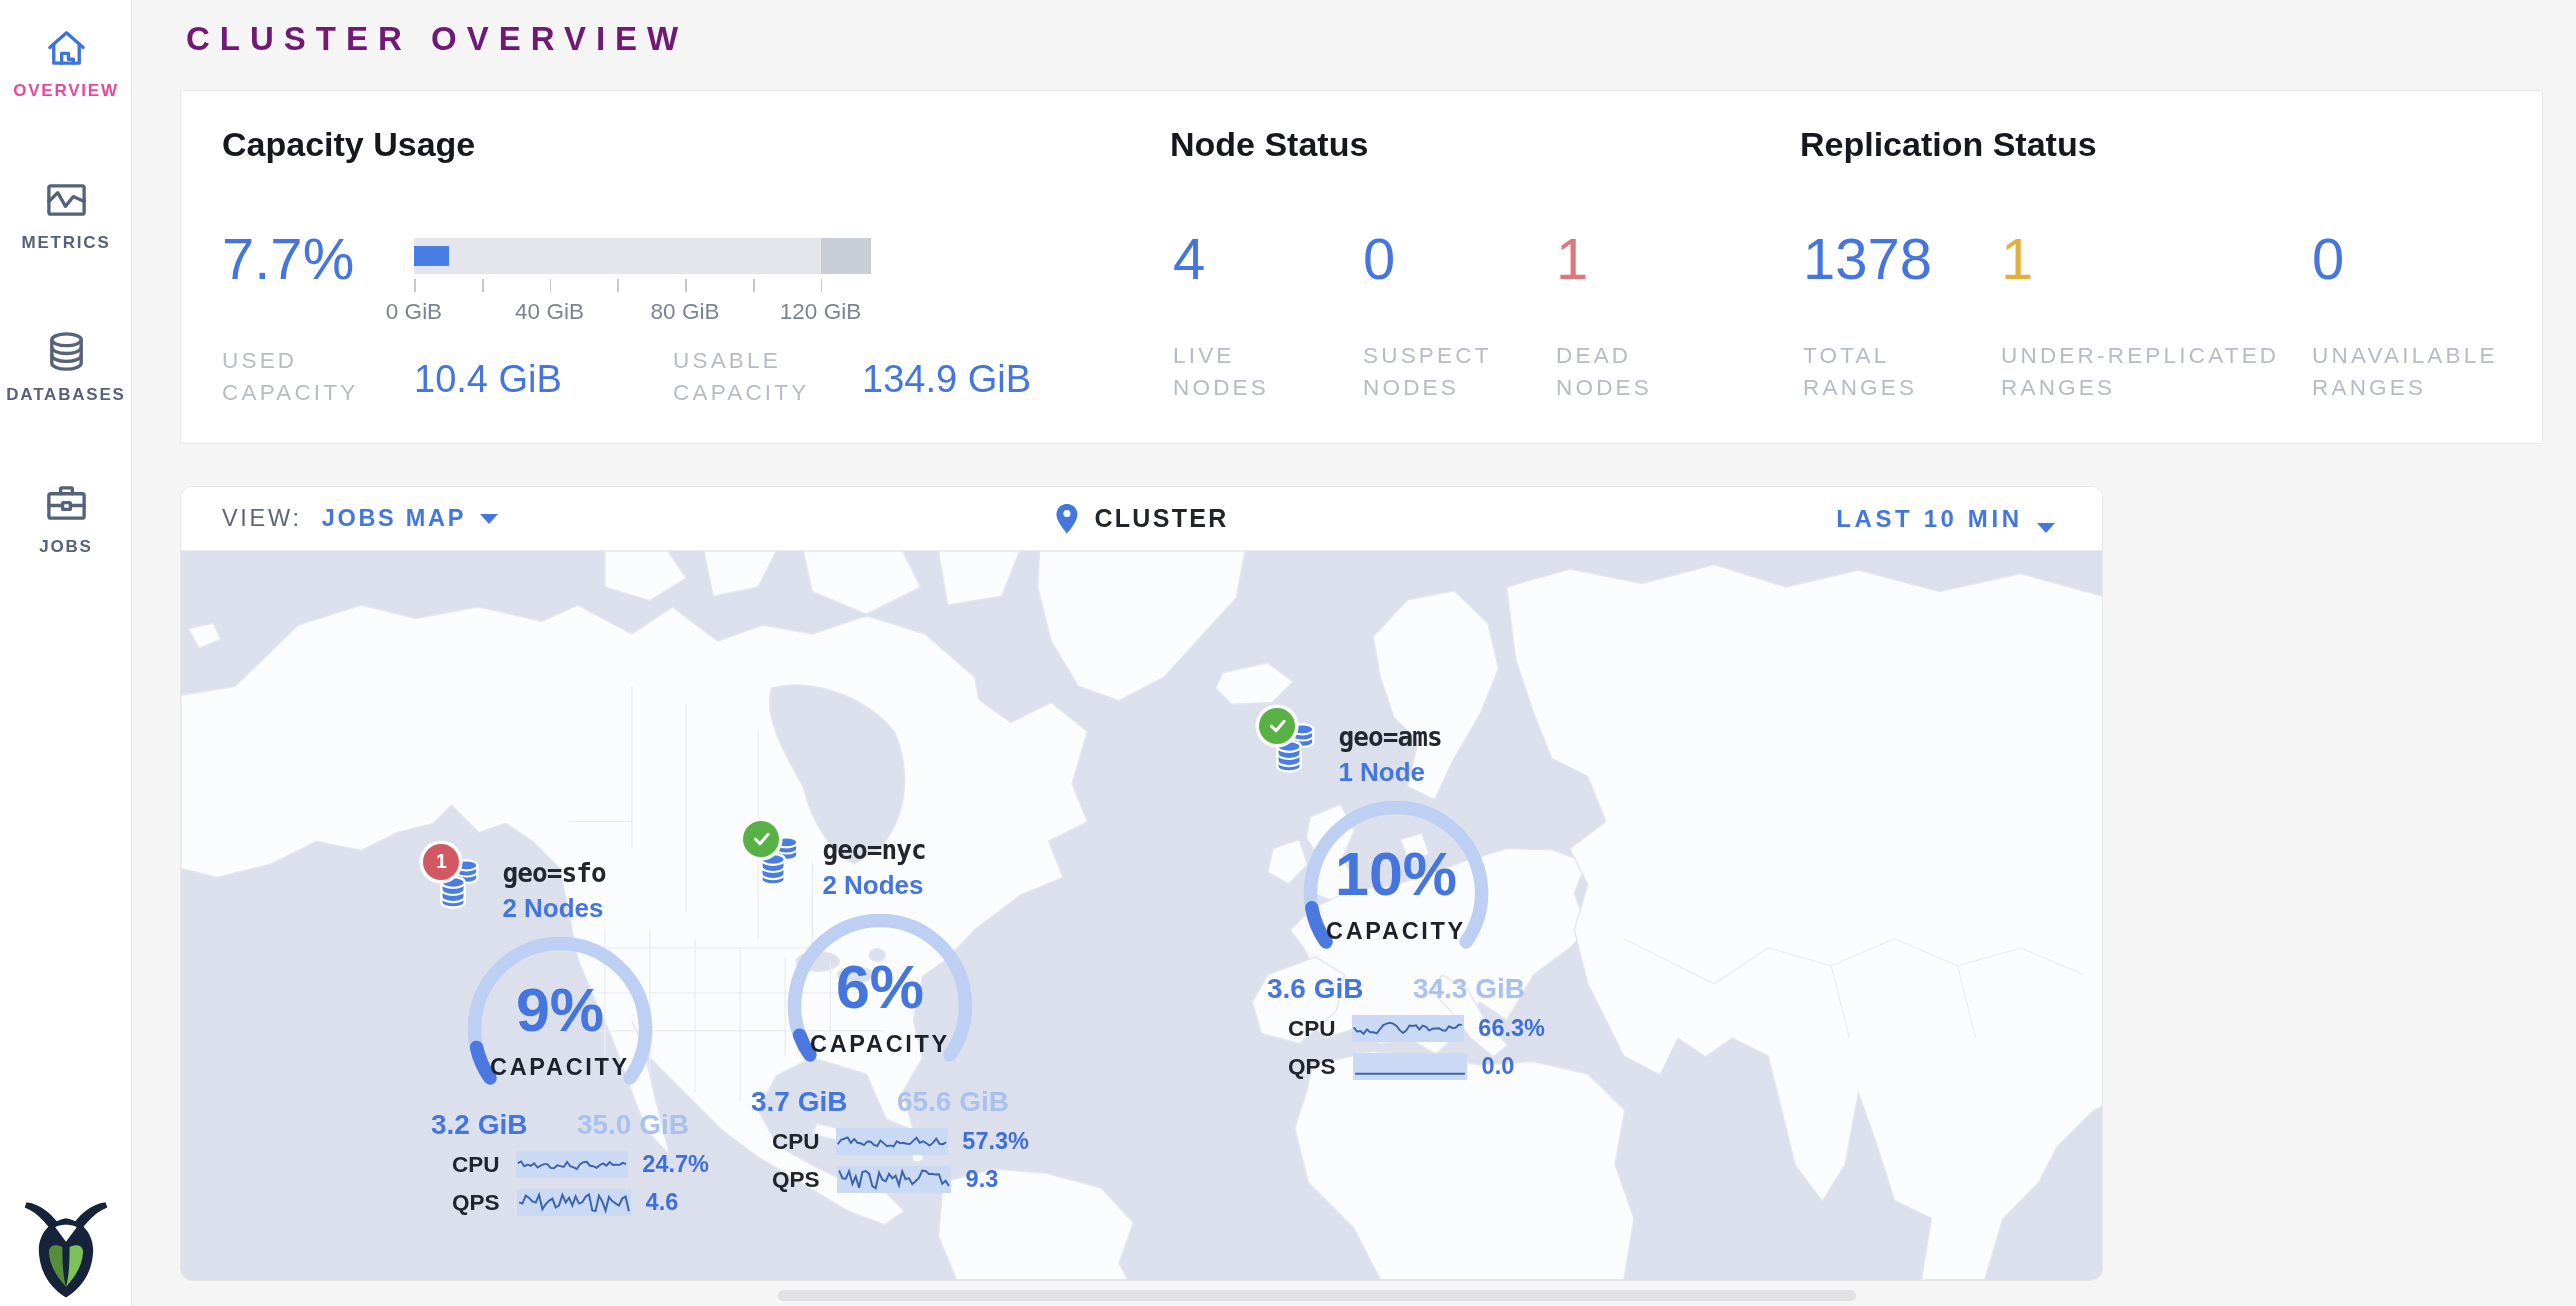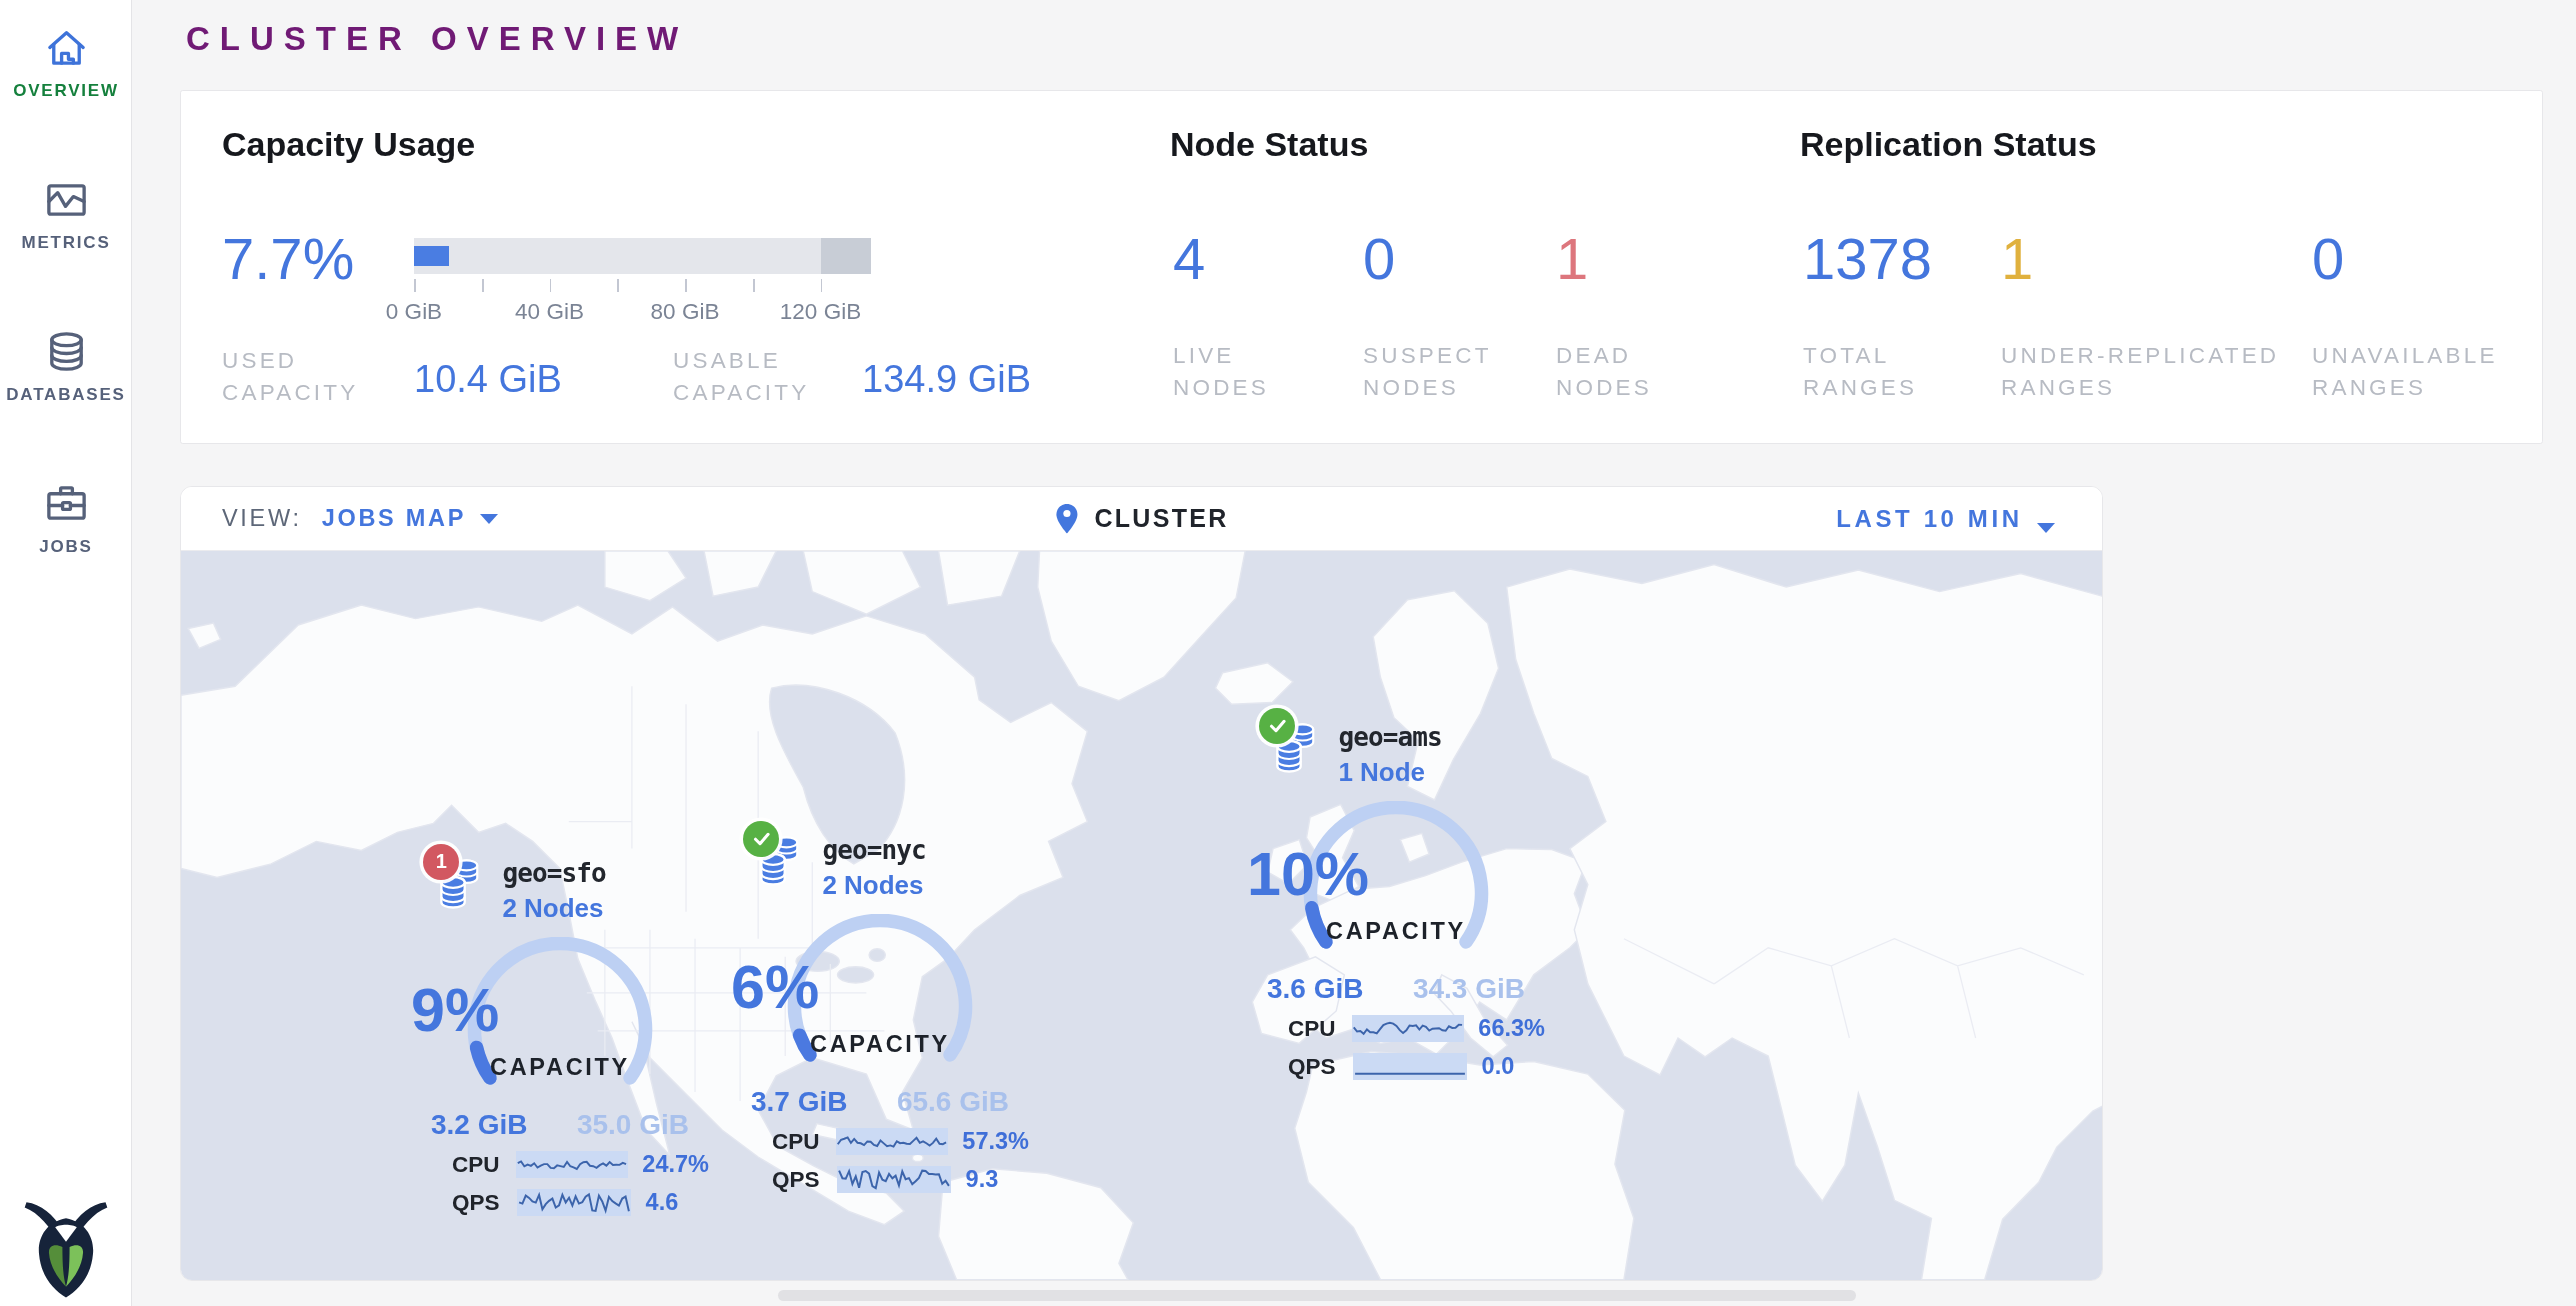--- a/index.html
+++ b/index.html
@@ -8,21 +8,21 @@
   .app { position:absolute; inset:0; }
 
   
   .sidebar { position:absolute; left:0; top:0; width:132px; height:1306px; background:#ffffff;
              border-right:0.9px solid #e4e4e7; z-index:5; }
   .side-item { width:132px; display:flex; flex-direction:column; align-items:center; cursor:pointer; margin-bottom:76px; }
   .side-item:first-child { margin-top:25px; }
   .side-item svg { width:47px; height:47px; stroke:#56617a; fill:none; stroke-width:3.4; stroke-linejoin:round; stroke-linecap:round; }
   .side-label { margin-top:9px; font-size:17px; font-weight:bold; letter-spacing:1.8px; color:#56617a; }
   .side-item.active svg { stroke:#3e73d9; }
-  .side-item.active .side-label { color:#15803d; }
+  .side-item.active .side-label { color:#ec4899; }
   .side-logo { position:absolute; bottom:5.4px; left:50%; transform:translateX(-50%); width:87px; height:106px; }
 
   
   .page-title { position:absolute; left:186px; top:20px; font-size:33px; font-weight:bold;
                 letter-spacing:10px; color:#701a75; }
 
   
   .card { position:absolute; background:#ffffff; border:0.9px solid #e7e7ea; border-radius:2.7px; }
   .stats-card { left:180px; top:90px; width:2363px; height:354px; }
   .map-card   { left:180px; top:486px; width:1923px; height:795px; overflow:hidden;border-radius:12px; }
@@ -86,21 +86,21 @@
            display:flex; align-items:center; justify-content:center;
            box-shadow:0 0 0 3.6px rgba(255,255,255,0.95); }
   .badge.red   { background:#d25861; color:#ffffff; font-size:20px; font-weight:bold; }
   .badge.green { background:#57b144; }
   .badge.green svg { width:21.6px; height:21.6px; stroke:#ffffff; stroke-width:3.4; fill:none; stroke-linecap:round; stroke-linejoin:round; }
 
   .gauge-wrap { position:relative; width:298px; height:168px; margin-top:12.6px; }
   .gauge-svg { position:absolute; left:41px; top:0; }
   .g-track { fill:none; stroke:#bdd0f3; stroke-width:15; stroke-linecap:round; }
   .g-val   { fill:none; stroke:#4b79e0; stroke-width:15; stroke-linecap:round; }
-  .gauge-pct { position:absolute; left:0; width:298px; top:38px; text-align:left;
+  .gauge-pct { position:absolute; left:0; width:298px; top:38px; text-align:center;
                font-size:61px; font-weight:bold; color:#4476dd; }
   .gauge-cap { position:absolute; left:0; width:298px; top:117px; text-align:center;
                font-size:23.5px; font-weight:bold; letter-spacing:2.7px; color:#1d222a; }
   .gib-row { display:flex; justify-content:space-between; padding:0 20px; margin-top:3.6px; }
   .gib-used   { font-size:28px; font-weight:bold; color:#4476dd; }
   .gib-usable { font-size:28px; font-weight:bold; color:#a9c1ec; }
   .metric { display:flex; align-items:center; margin:10.8px 0 0 41px; }
   .metric-label { width:58px; font-size:22.5px; font-weight:bold; color:#20242b; }
   .spark-svg { width:114px; height:27px; background:#cbdaf4; margin-left:7.2px; }
   .spark-line { fill:none; stroke:#3c64ab; stroke-width:2.2; }

